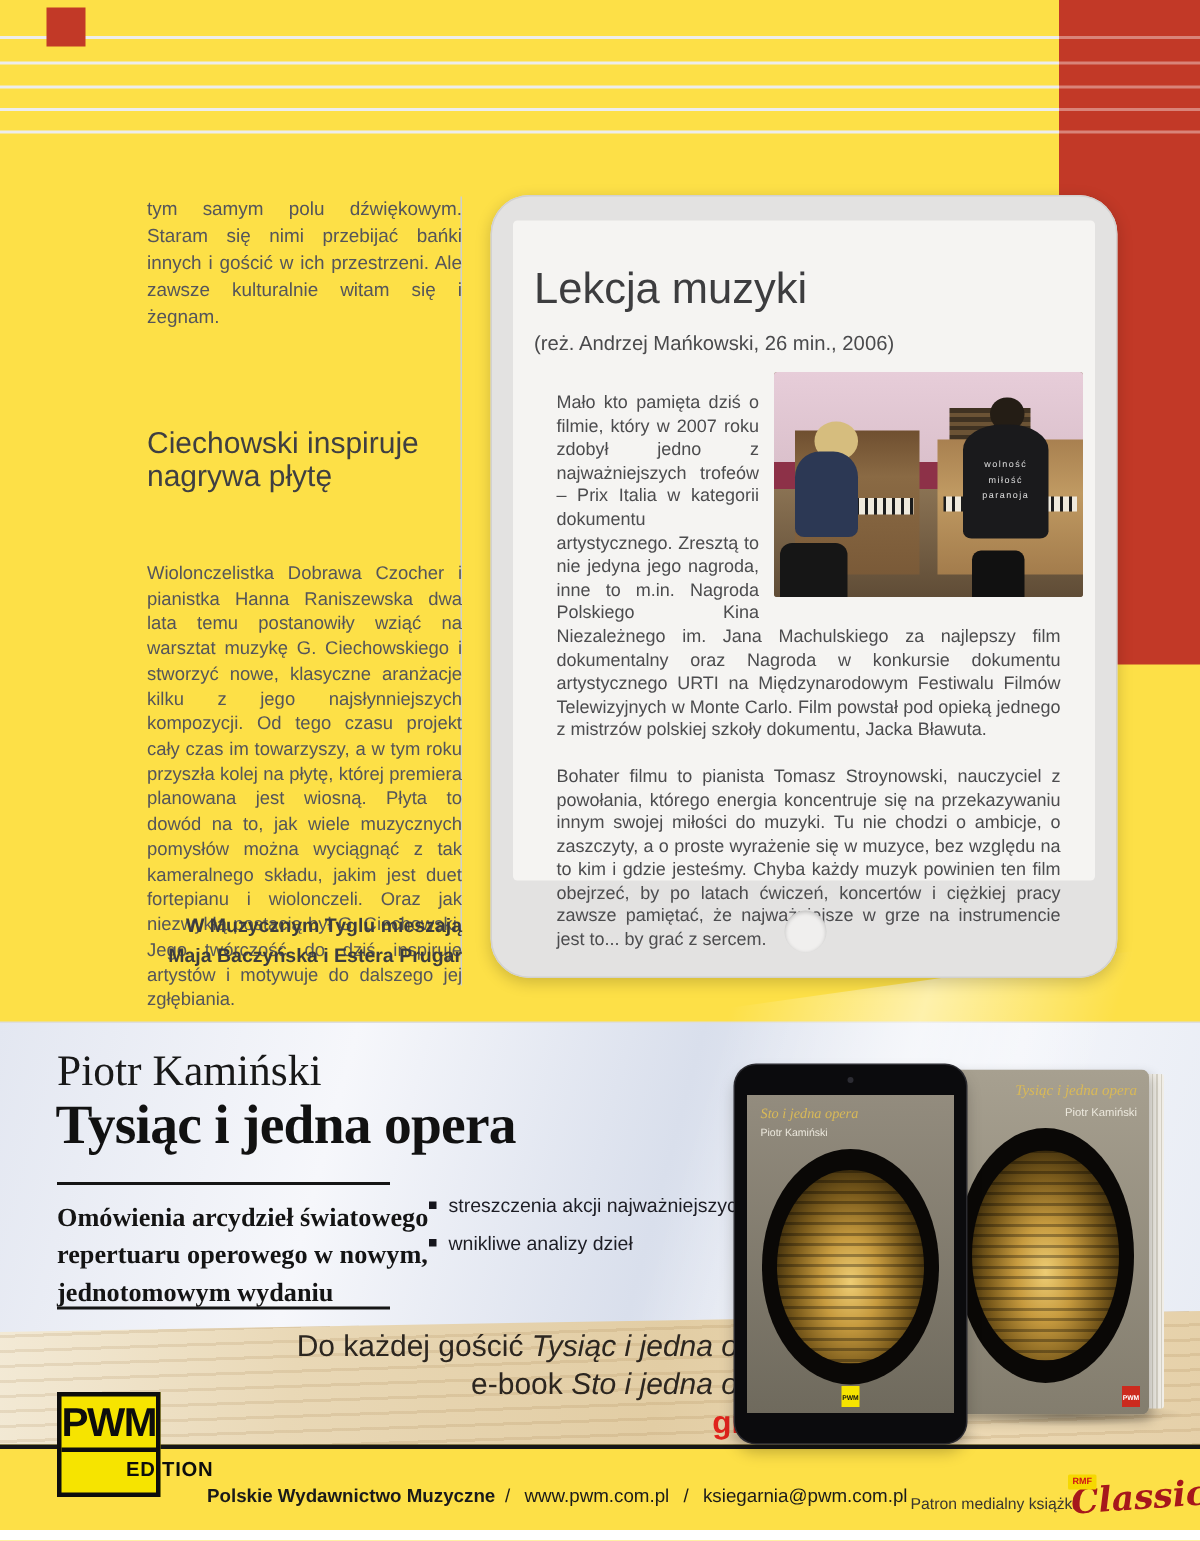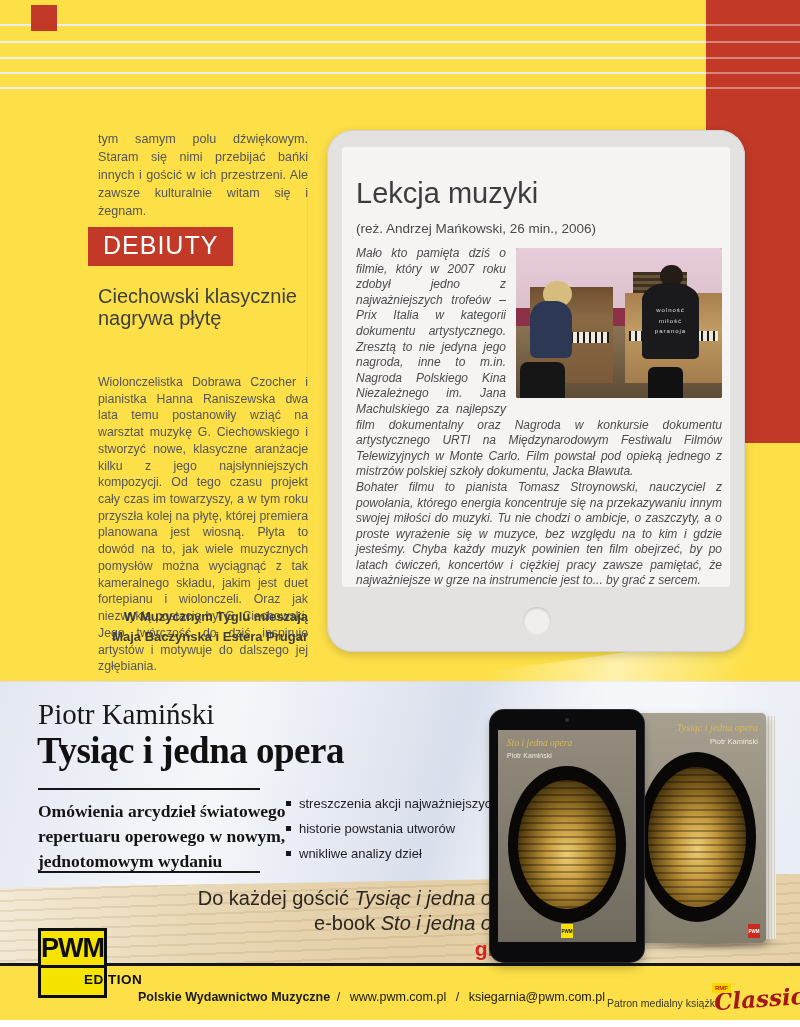--- a/index.html
+++ b/index.html
@@ -35,21 +35,21 @@
   .tablet{position:absolute;left:327px;top:130px;width:418px;height:522px;background:#e3e2e1;
           border-radius:26px;box-shadow:0 3px 10px rgba(0,0,0,.18), inset 0 0 0 1px #d2d1d0;z-index:3;}
   .tscreen{position:absolute;left:15px;top:17px;width:388px;height:440px;background:#f5f4f2;
            border-radius:3px;}
   .thome{position:absolute;left:196px;bottom:17px;width:28px;height:28px;border-radius:50%;
          background:#f0efee;box-shadow:inset 0 1px 3px rgba(0,0,0,.22);}
   .t-title{position:absolute;left:14px;top:30px;font-size:29px;color:#3d3d3f;font-weight:normal;}
   .t-credits{position:absolute;left:14px;top:74px;font-size:13.5px;color:#4a4a4c;}
   .t-body{position:absolute;left:14px;top:99px;width:366px;font-size:12px;line-height:1.3;
           text-align:justify;color:#4c4c4e;}
-  .t-body p{margin:0;font-style:italic;}
+  .t-body p{margin:15px;}
 
   
   .photo{float:right;position:relative;width:206px;height:150px;margin:2px 0 6px 10px;
          overflow:hidden;background:#7d6748;border-radius:2px;}
   .ph-wall{position:absolute;left:0;top:0;width:100%;height:46%;background:linear-gradient(180deg,#e7cdd9,#d9bfca);}
   .ph-stripe{position:absolute;left:0;top:40%;width:100%;height:13%;background:#8d3148;}
   .ph-floor{position:absolute;left:0;top:52%;width:100%;height:48%;background:linear-gradient(180deg,#8a7253,#5f4c36);}
   .ph-piano-l{position:absolute;left:7%;top:26%;width:40%;height:64%;
               background:linear-gradient(180deg,#6f4f30,#8a6a44 32%,#7a5a38);}
   .ph-keys-l{position:absolute;left:9%;top:56%;width:36%;height:7%;
@@ -155,22 +155,21 @@
   <div class="redblock">
     <div class="stripe" style="top:24px"></div>
     <div class="stripe" style="top:41px"></div>
     <div class="stripe" style="top:57px"></div>
     <div class="stripe" style="top:72px"></div>
     <div class="stripe" style="top:87px"></div>
     <div class="vtext">FILMOTEKA MUDO</div>
   </div>
 
   <div class="leftcol intro">tym samym polu dźwiękowym. Staram się nimi przebijać bańki innych i gościć w ich przestrzeni. Ale zawsze kulturalnie witam się i żegnam.</div>
-  <div class="badge">DEBIUTY</div>
-  <div class="art-title">Ciechowski klasycznie nagrywa płytę</div>
+  <div class="art-title">Ciechowski inspiruje nagrywa płytę</div>
   <div class="art-body">Wiolonczelistka Dobrawa Czocher i pianistka Hanna Raniszewska dwa lata temu postanowiły wziąć na warsztat muzykę G. Ciechowskiego i stworzyć nowe, klasyczne aranżacje kilku z jego najsłynniejszych kompozycji. Od tego czasu projekt cały czas im towarzyszy, a w tym roku przyszła kolej na płytę, której premiera planowana jest wiosną. Płyta to dowód na to, jak wiele muzycznych pomysłów można wyciągnąć z tak kameralnego składu, jakim jest duet fortepianu i wiolonczeli. Oraz jak niezwykłą postacią był G. Ciechowski. Jego twórczość do dziś inspiruje artystów i motywuje do dalszego jej zgłębiania.</div>
   <div class="byline">W Muzycznym Tyglu mieszają Maja Baczyńska i Estera Prugar</div>
   <div class="coldiv"></div>
 
   <div class="tablet">
     <div class="tscreen">
       <div class="t-title">Lekcja muzyki</div>
       <div class="t-credits">(reż. Andrzej Mańkowski, 26 min., 2006)</div>
       <div class="t-body">
         <div class="photo">
@@ -208,24 +207,20 @@
   <div class="ad-desc">Omówienia arcydzieł światowego repertuaru operowego w nowym, jednotomowym wydaniu</div>
   <div class="ad-rule" style="top:871px"></div>
 
   <div class="ad-bullets">
     <div class="row">
       <div class="sq"></div>
       <div class="bl">streszczenia akcji najważniejszych oper</div>
     </div>
     <div class="row">
       <div class="sq"></div>
-      <div class="bl">historie powstania utworów</div>
-    </div>
-    <div class="row">
-      <div class="sq"></div>
       <div class="bl">wnikliwe analizy dzieł</div>
     </div>
   </div>
 
   <div class="wood"></div>
   <div class="offer">
     <div><span>Do każdej gościć </span><i>Tysiąc i jedna opera</i></div>
     <div><span>e-book </span><i>Sto i jedna opera</i></div>
     <div class="gratis">gratis</div>
   </div>

